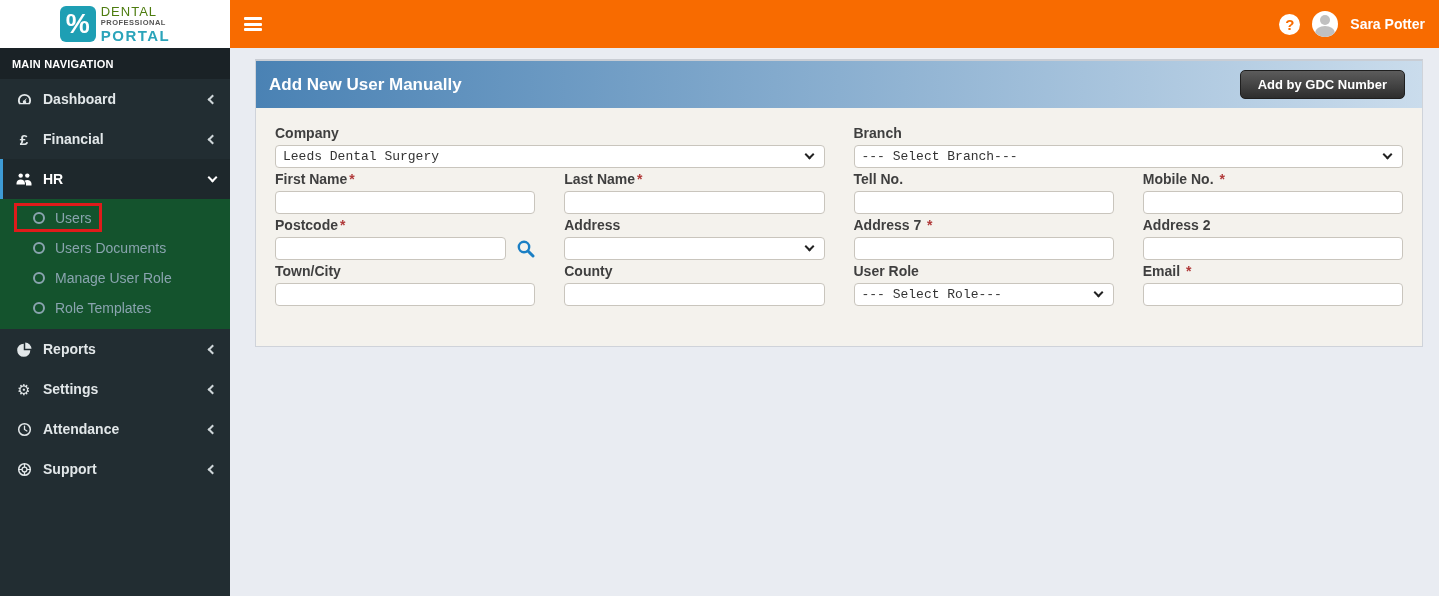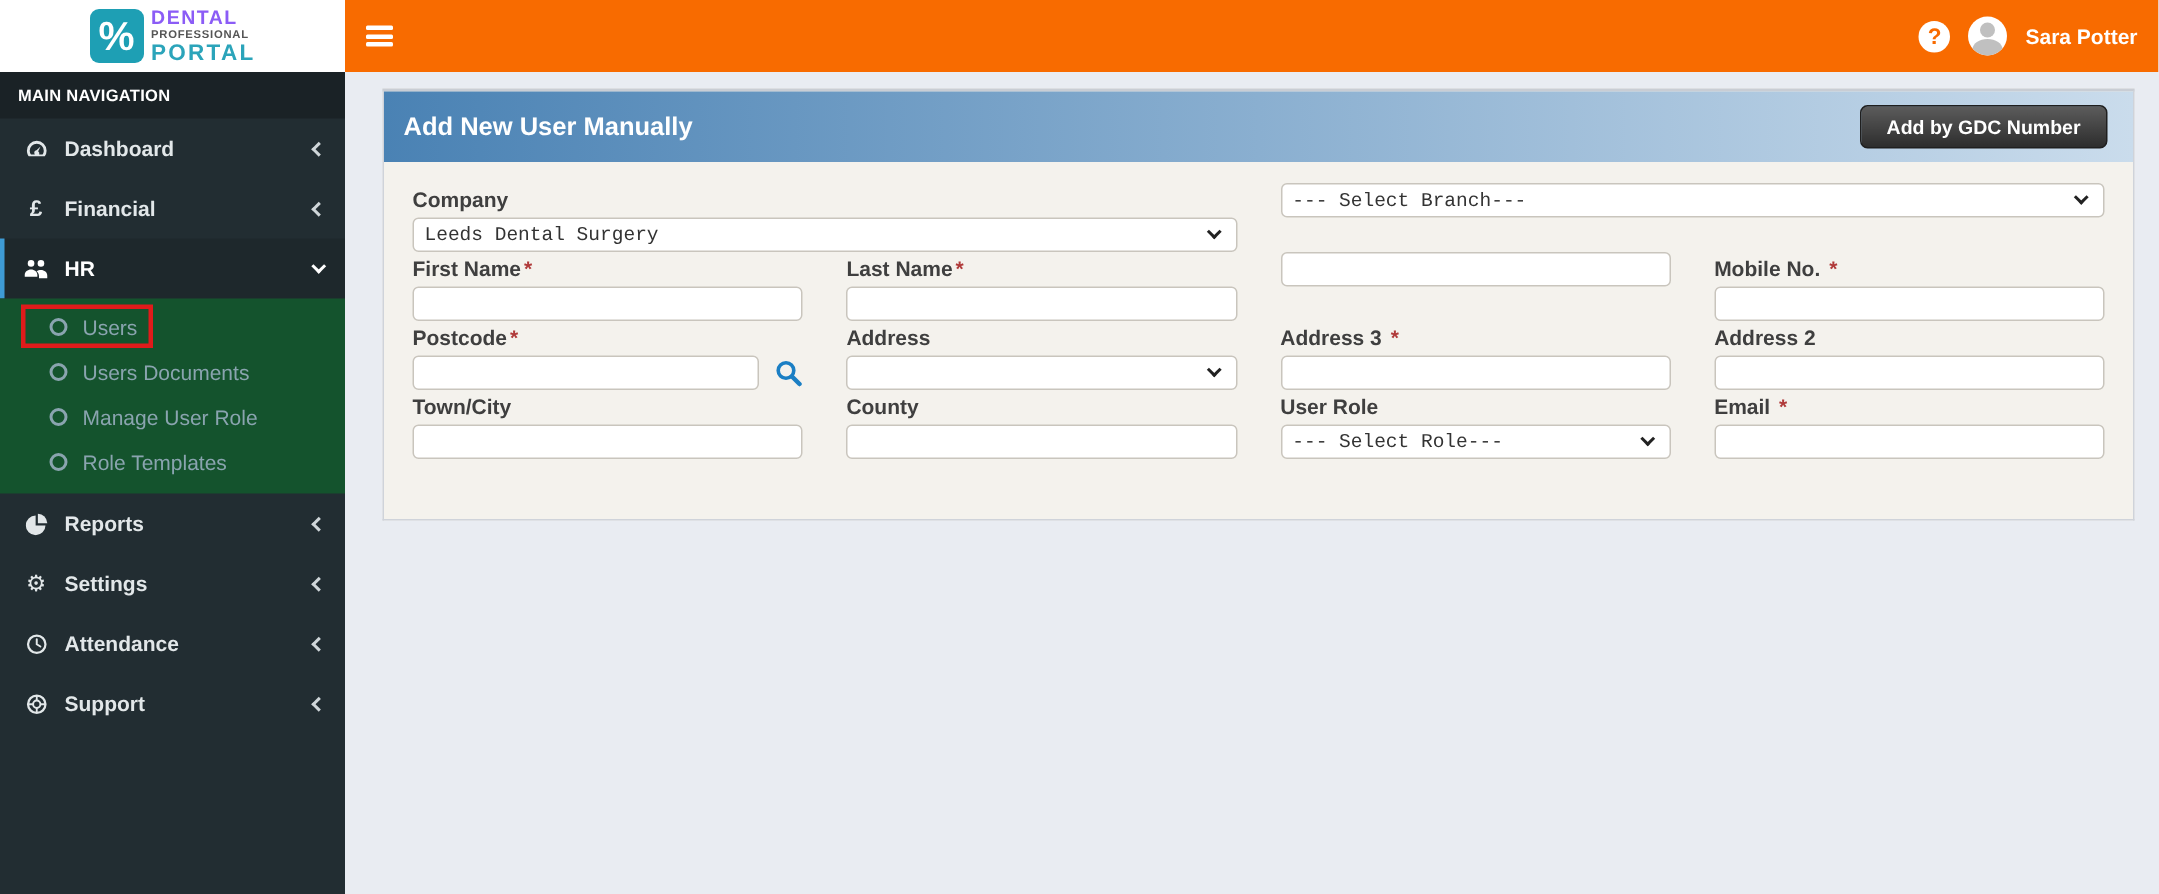--- a/index.html
+++ b/index.html
@@ -5,21 +5,21 @@
   * { box-sizing: border-box; margin: 0; padding: 0; }
   html,body { width:1439px; height:596px; overflow:hidden; }
   body { font-family: "Liberation Sans", "DejaVu Sans", sans-serif; background:#e9ecf2; position:relative; }
 
   
   .sidebar { position:absolute; left:0; top:0; width:230px; height:596px; background:#222d32; z-index:5; }
   .logo { height:48px; background:#ffffff; display:flex; align-items:center; justify-content:center; gap:5px; }
   .logo-icon { width:36px; height:36px; background:#1e9fb4; border-radius:6px; color:#fff; font-weight:bold;
                font-size:27px; display:flex; align-items:center; justify-content:center; line-height:1; }
   .logo-text { display:flex; flex-direction:column; line-height:1; }
-  .logo-text .l1 { color:#8b5cf6; font-size:13px; font-weight:bold; letter-spacing:1px; }
+  .logo-text .l1 { color:#4d7c0f; font-size:13px; font-weight:normal; letter-spacing:1px; }
   .logo-text .l2 { color:#555; font-size:7.5px; font-weight:bold; letter-spacing:.5px; margin:1px 0; }
   .logo-text .l3 { color:#2ba4ba; font-size:15px; font-weight:bold; letter-spacing:1.5px; }
   .nav-header { background:#1a2226; color:#ffffff; font-size:11px; font-weight:bold; padding:10px 12px 9px; letter-spacing:.2px; }
   ul.nav { list-style:none; }
   .nav-item > a { display:flex; align-items:center; gap:10px; padding:12px 14px 12px 12px; color:#e2e7e9;
                   font-size:14px; font-weight:600; text-decoration:none; border-left:3px solid transparent; cursor:pointer; }
   .nav-item.active > a { background:#1e282c; border-left-color:#3e9bd5; color:#fff; }
   .nav-icon { width:18px; display:flex; justify-content:center; align-items:center; color:inherit; flex:none; }
   .nav-icon svg { display:block; }
   .glyph-icon { font-size:15px; line-height:1; }
@@ -227,39 +227,41 @@
           <label><span>Company</span></label>
           <div class="select-wrap">
             <select class="sel">
               <option>Leeds Dental Surgery</option>
             </select>
             <span class="sel-caret"></span>
           </div>
         </div>
 
         <div class="field span2">
+          <label><span>Branch</span></label>
           <div class="select-wrap">
             <select class="sel">
               <option>--- Select Branch---</option>
             </select>
             <span class="sel-caret"></span>
           </div>
         </div>
 
         <div class="field">
           <label><span>First Name</span><span class="req">*</span></label>
           <input class="tbox" type="text" style="">
         </div>
 
         <div class="field">
           <label><span>Last Name</span><span class="req">*</span></label>
           <input class="tbox" type="text" style="">
         </div>
 
         <div class="field">
+          <label><span>Tell No.</span></label>
           <input class="tbox" type="text" style="">
         </div>
 
         <div class="field">
           <label><span>Mobile No.</span> <span class="req">*</span></label>
           <input class="tbox" type="text" style="">
         </div>
 
         <div class="field">
           <label><span>Postcode</span><span class="req">*</span></label>
@@ -278,21 +280,21 @@
           <label><span>Address</span></label>
           <div class="select-wrap">
             <select class="sel">
               <option></option>
             </select>
             <span class="sel-caret"></span>
           </div>
         </div>
 
         <div class="field">
-          <label><span>Address 3</span> <span class="req">*</span></label>
+          <label><span>Address 7</span> <span class="req">*</span></label>
           <input class="tbox" type="text" style="">
         </div>
 
         <div class="field">
           <label><span>Address 2</span></label>
           <input class="tbox" type="text" style="">
         </div>
 
         <div class="field">
           <label><span>Town/City</span></label>

